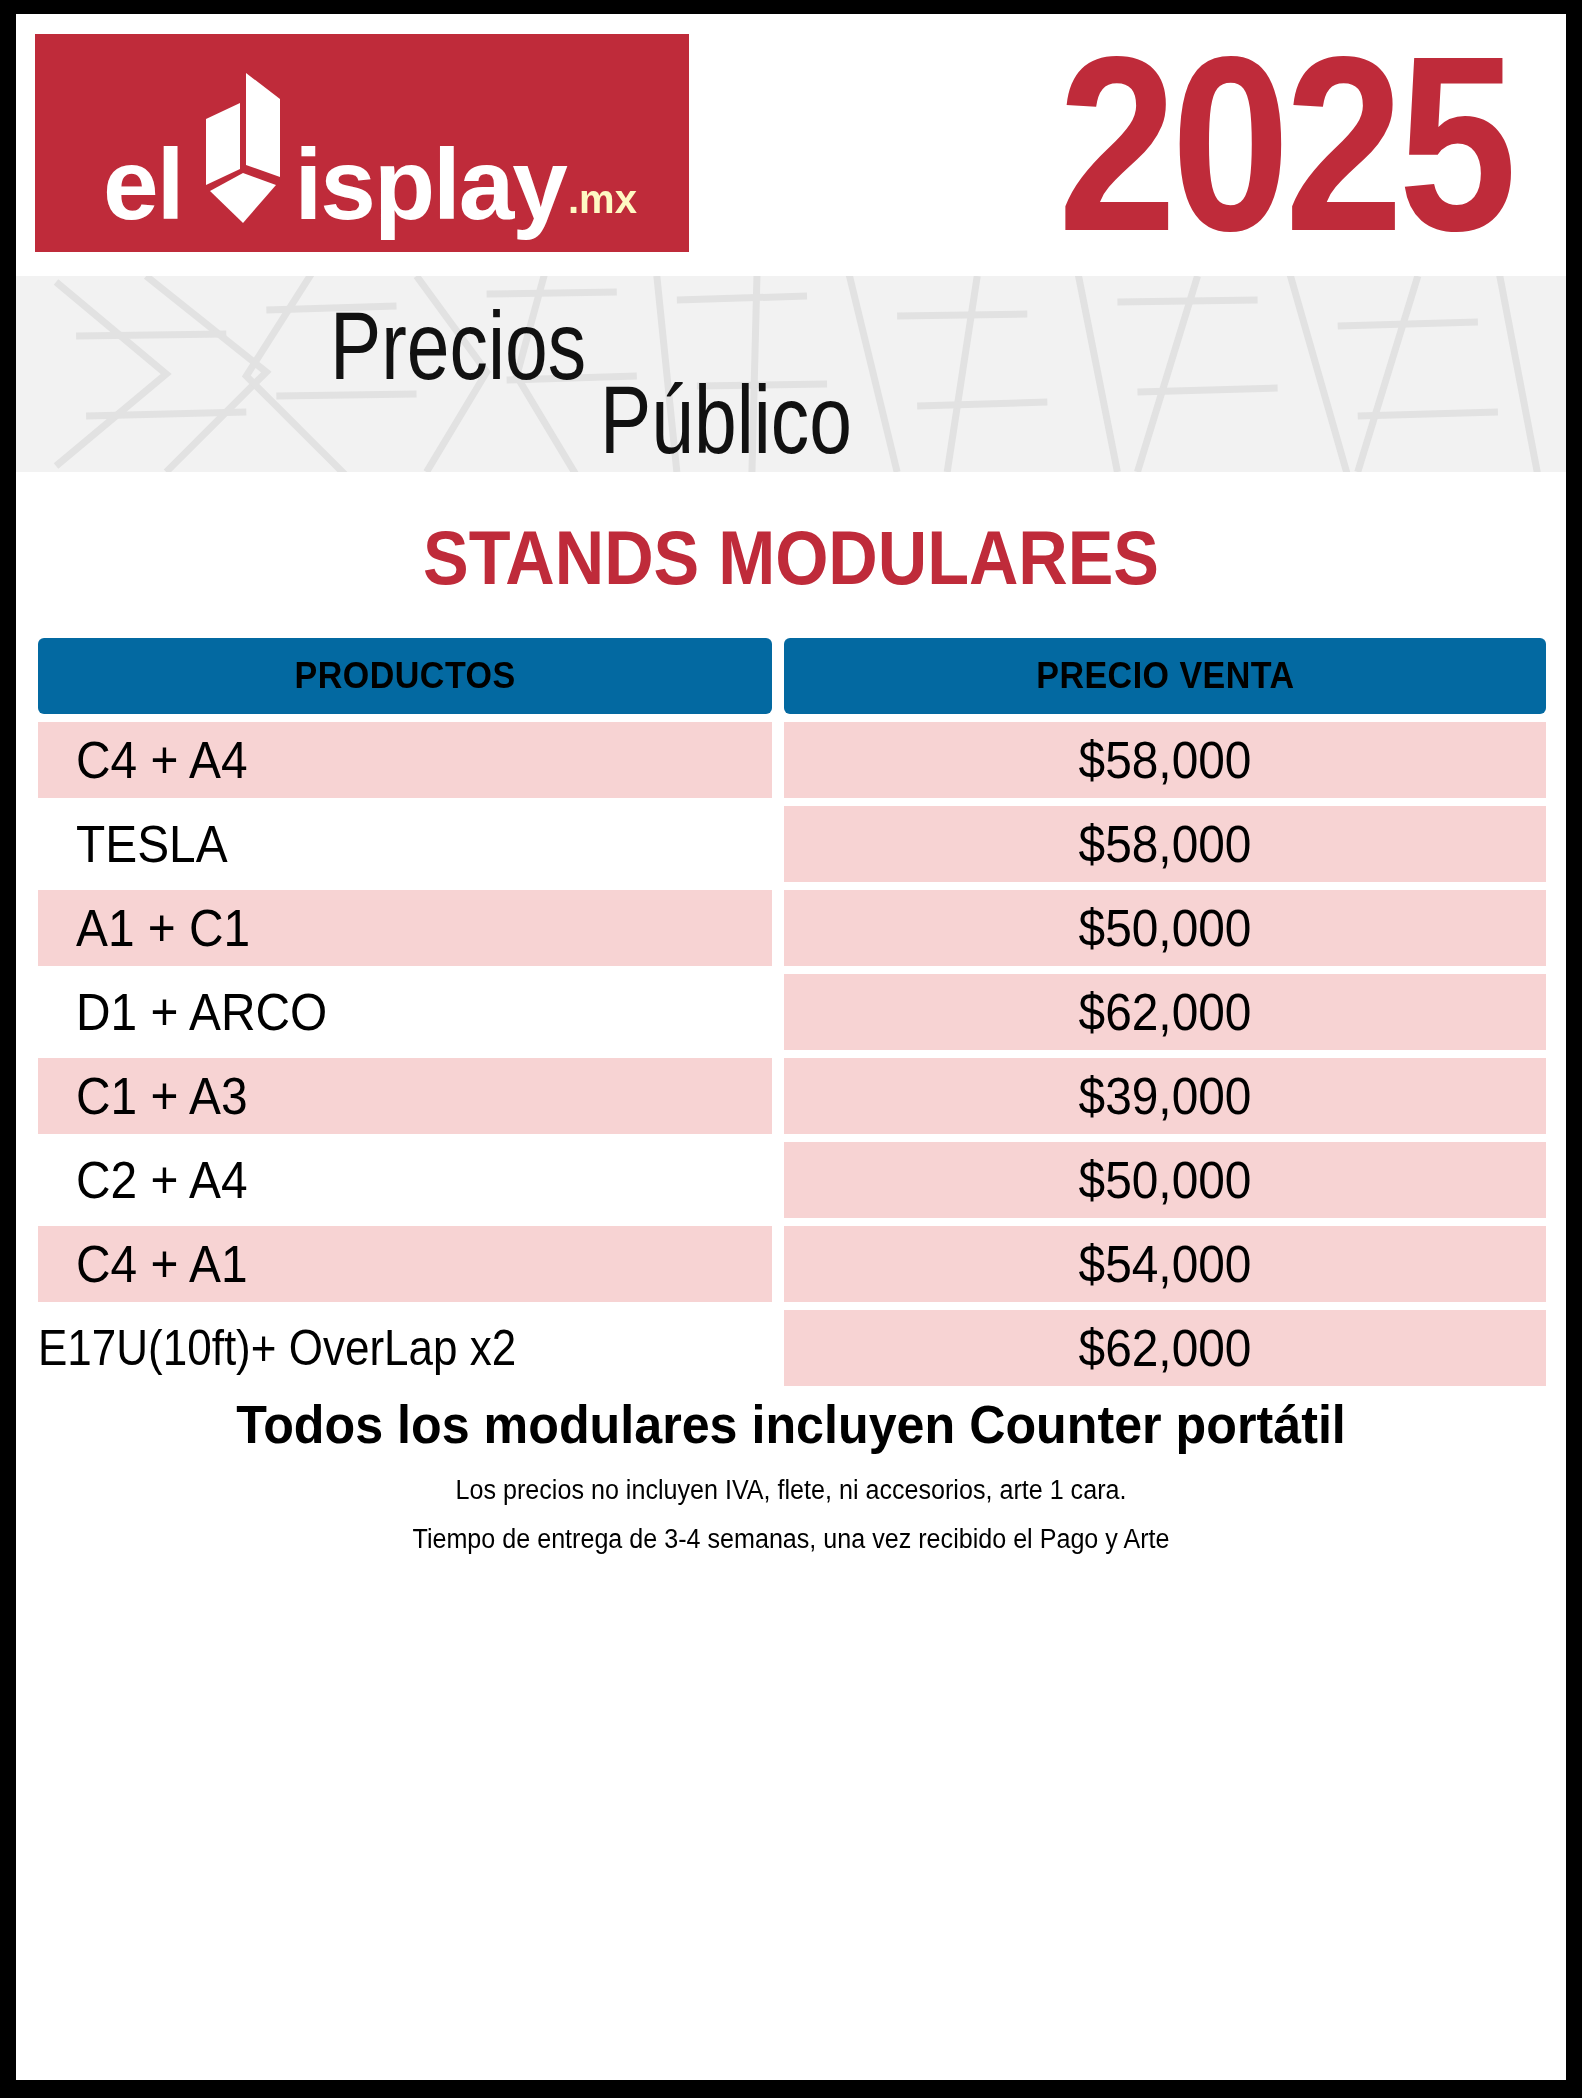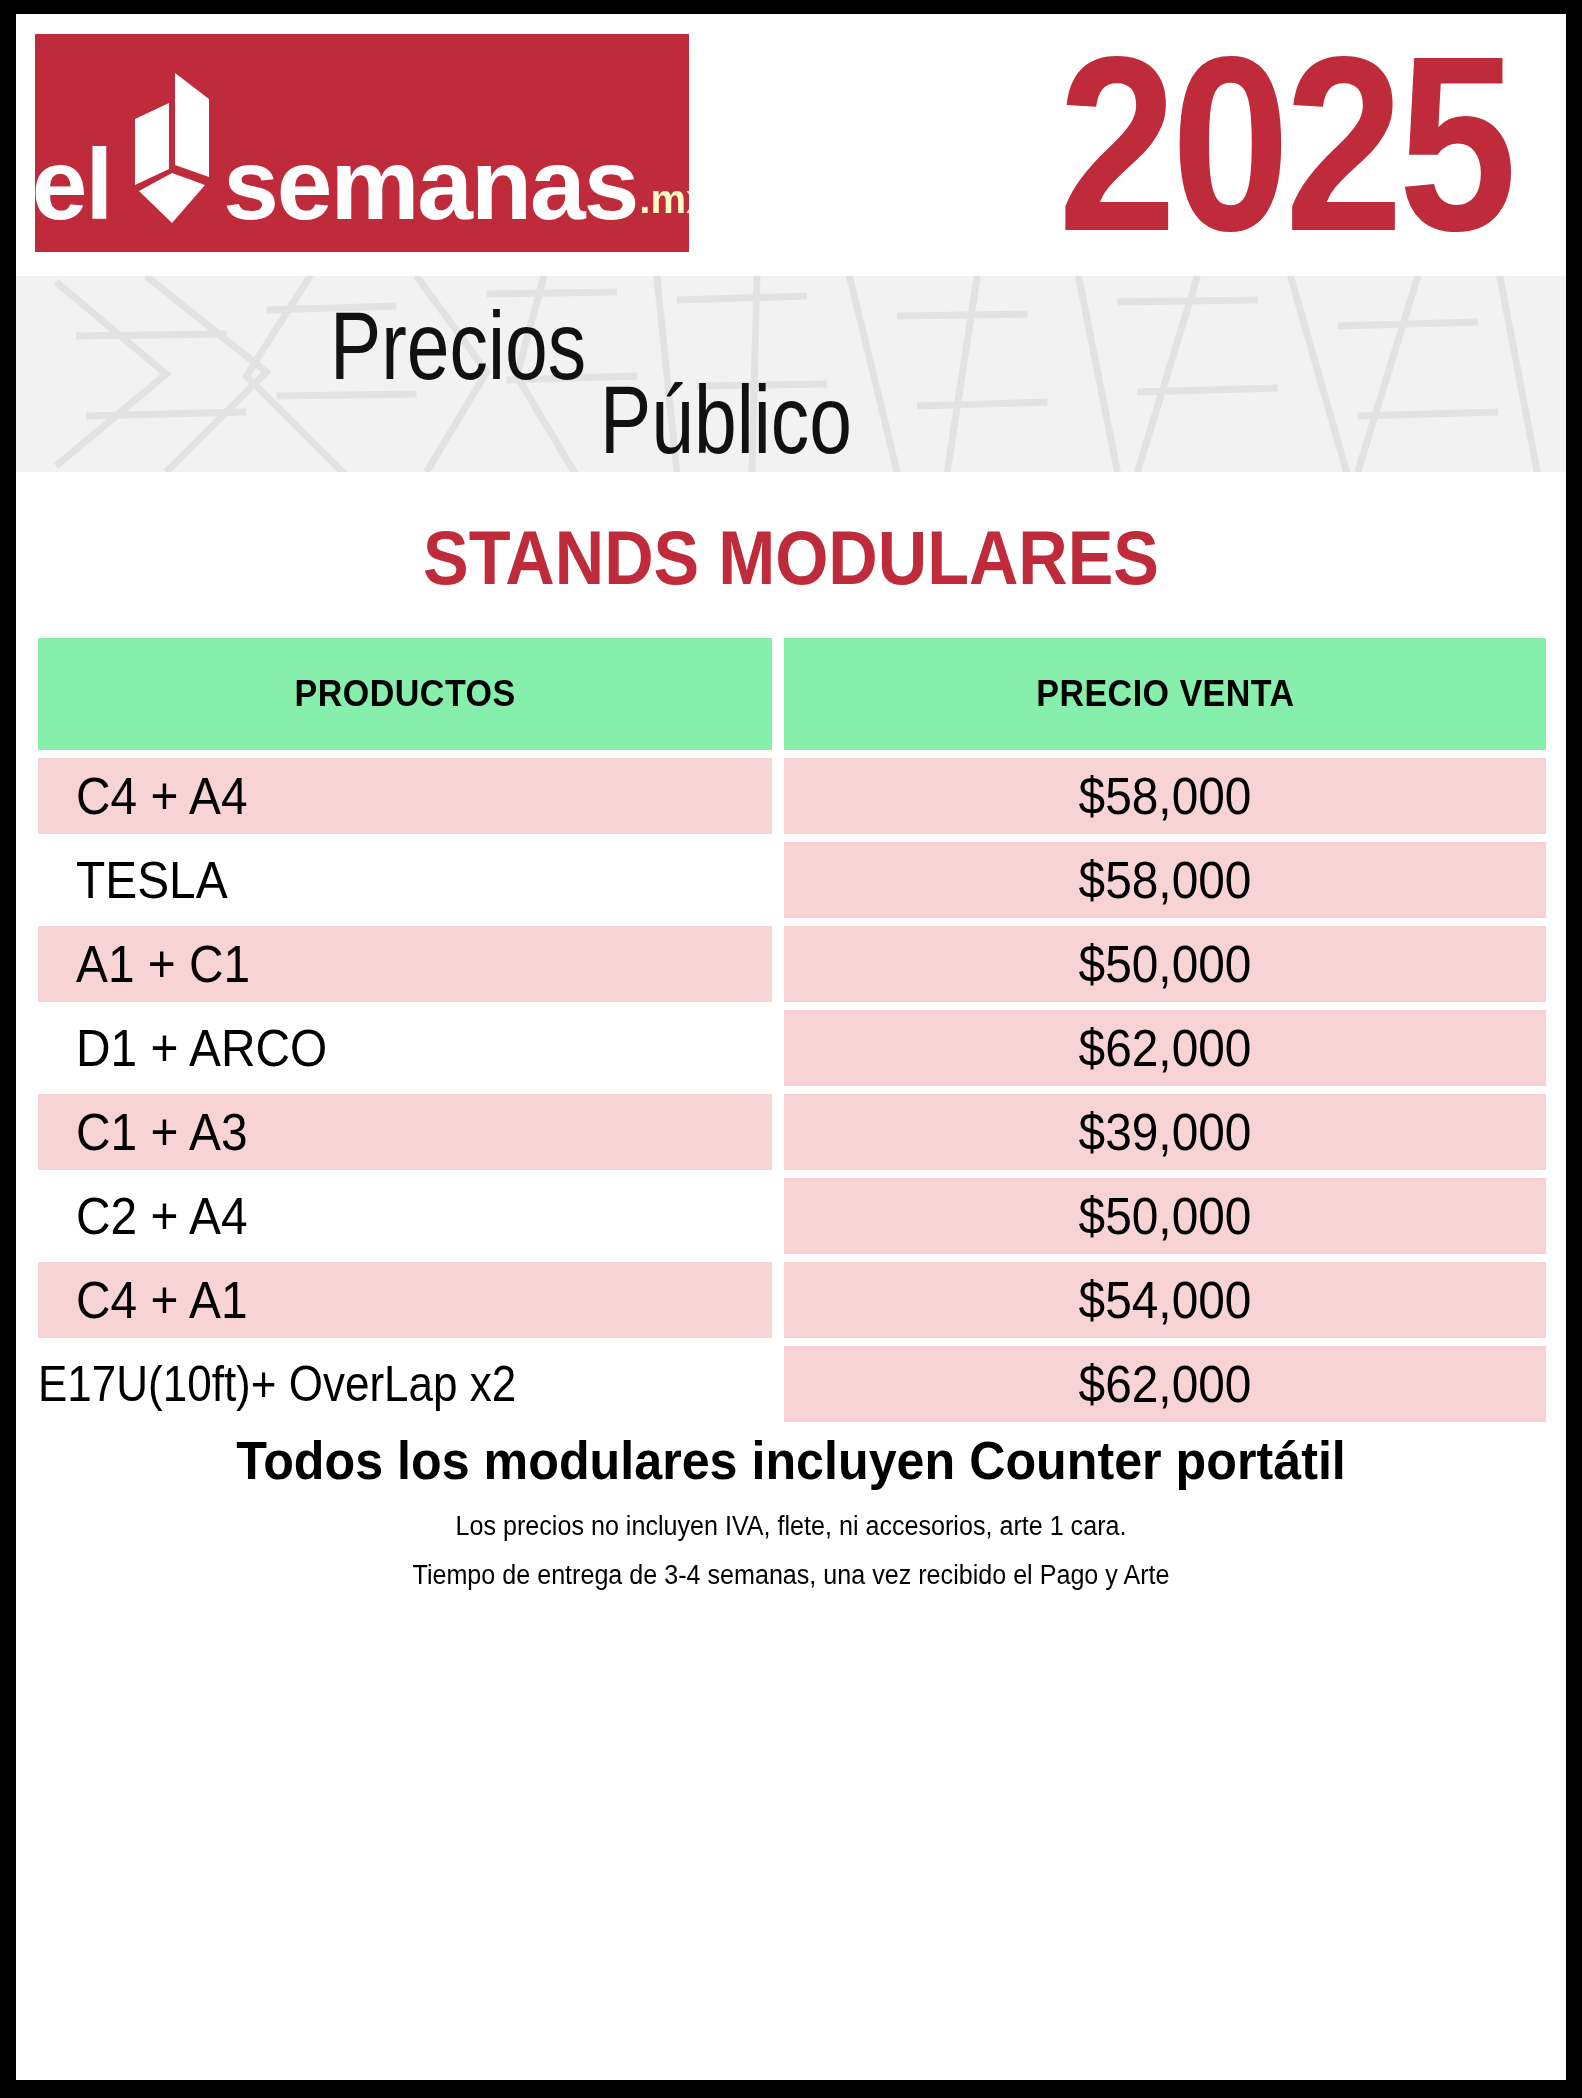--- a/index.html
+++ b/index.html
@@ -181,22 +181,23 @@
   .cell-price {
     flex: 1 1 auto;
     display: flex;
     align-items: center;
     justify-content: center;
     box-sizing: border-box;
   }
   
   .header-row .cell-prod,
   .header-row .cell-price {
-    background: #86efac;
-    height: 112px;
+    background: #0369a1;
+    height: 76px;
+    border-radius: 6px;
   }
   .header-row .cell-prod {
     justify-content: center;
     padding-left: 0;
   }
   .th-text {
     color: #000000;
     font-family: "Liberation Sans", sans-serif;
     font-weight: bold;
     font-size: 37px;
@@ -277,21 +278,21 @@
             <span class="logo-el">el</span>
 
             <span class="logo-mark">
               <svg width="104" height="152" viewBox="0 0 104 152" aria-hidden="true">
                 <polygon points="58,0 92,26 92,104 58,92" fill="#ffffff"></polygon>
                 <polygon points="52,30 52,96 18,112 18,46" fill="#ffffff"></polygon>
                 <polygon points="55,100 88,112 55,150 22,118" fill="#ffffff"></polygon>
               </svg>
             </span>
 
-            <span class="logo-rest">semanas</span>
+            <span class="logo-rest">isplay</span>
             <span class="logo-tld">.mx</span>
           </div>
         </div>
       </div>
 
       <div class="year">2025</div>
     </div>
 
     <div class="banner">
       <svg class="banner-art" viewBox="0 0 1548 196" preserveAspectRatio="none" aria-hidden="true">

